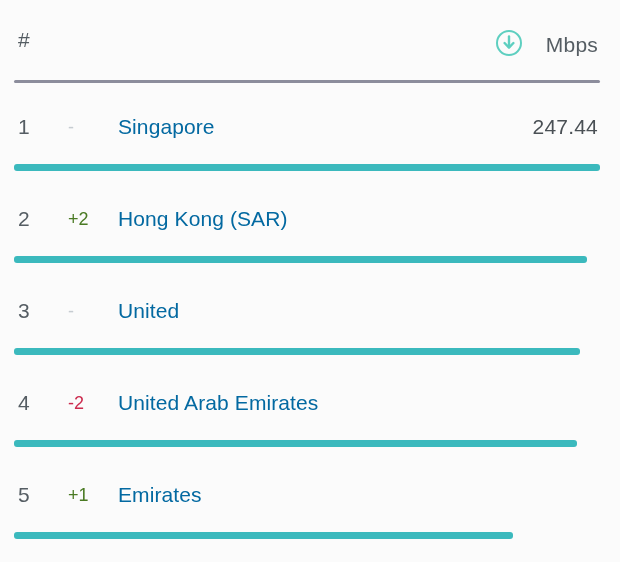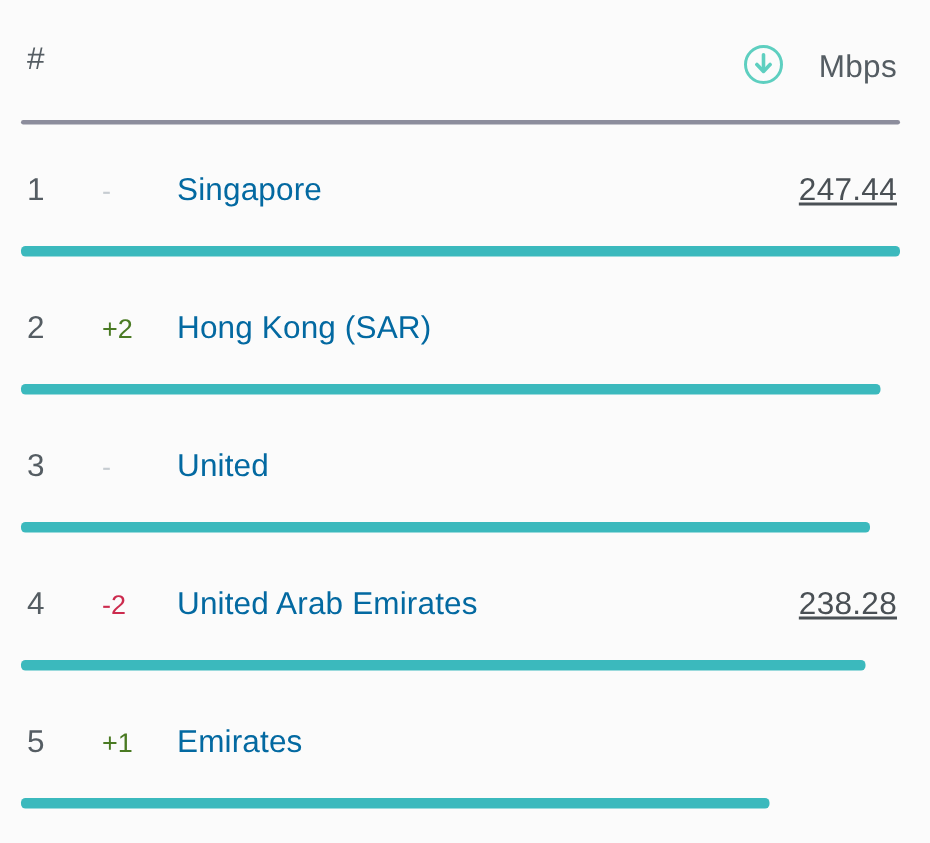--- a/index.html
+++ b/index.html
@@ -118,21 +118,20 @@
     letter-spacing: 0.1px;
     white-space: nowrap;
   }
   .cell-value {
     position: absolute;
     right: 22px;
     top: 19px;
     font-size: 21px;
     color: #4a5055;
     letter-spacing: 0.2px;
-    text-decoration: underline;
   }
   .bar-track {
     position: absolute;
     left: 14px;
     top: 68px;
     width: 586px;
     height: 7px;
   }
   .bar-fill {
     height: 7px;
@@ -193,21 +192,20 @@
     <div class="bar-track">
       <div class="bar-fill" style="width: 96.6%; background: rgb(59, 185, 189);"></div>
     </div>
   </div>
 
   <div class="row" style="top: 372px;">
     <div class="row-inner">
       <span class="cell-rank">4</span>
       <span class="cell-change down">-2</span>
       <span class="cell-country">United Arab Emirates</span>
-      <span class="cell-value">238.28</span>
     </div>
     <div class="bar-track">
       <div class="bar-fill" style="width: 96.1%; background: rgb(59, 185, 189);"></div>
     </div>
   </div>
 
   <div class="row" style="top: 464px;">
     <div class="row-inner">
       <span class="cell-rank">5</span>
       <span class="cell-change up">+1</span>

